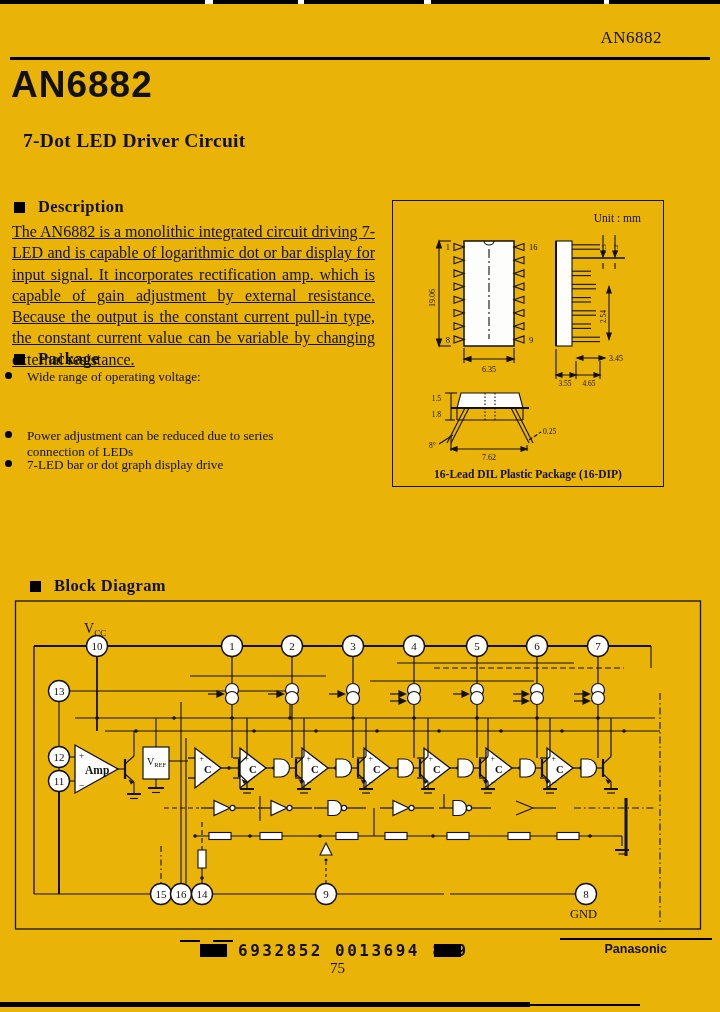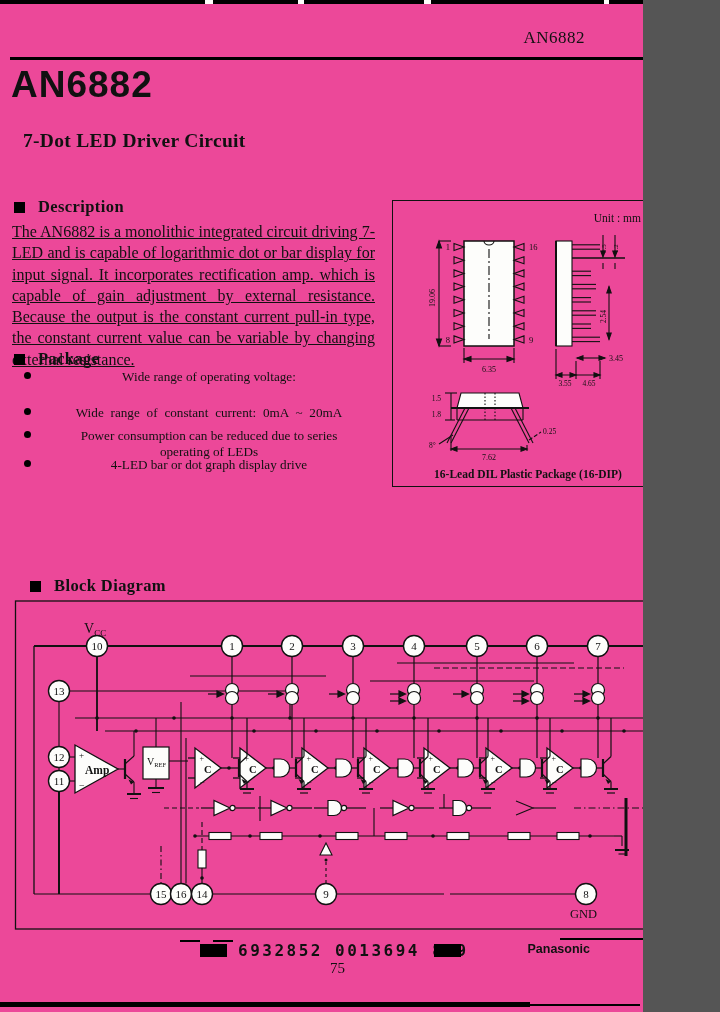--- a/index.html
+++ b/index.html
@@ -1,36 +1,36 @@
 <!DOCTYPE html>
 <html><head>
 <meta charset="utf-8">
 <style>
   html,body{margin:0;padding:0;background:#555;}
-  #page{position:relative;width:643px;height:1012px;background:#ec4899;color:#111;
+  #page{position:relative;width:720px;height:1012px;background:#eab308;color:#111;
         font-family:"Liberation Serif",serif;overflow:hidden;}
   .abs{position:absolute;}
   .bar{background:#000;}
   
   #doc-num{top:28px;right:58px;font-size:17px;letter-spacing:.5px;}
   #rule-top{top:57px;left:10px;width:700px;height:2.5px;background:#000;}
   #big-title{top:64px;left:11px;font-family:"Liberation Sans",sans-serif;font-weight:bold;
              font-size:37px;letter-spacing:1px;}
   #subtitle{top:130px;left:11px;font-size:19.5px;font-weight:bold;letter-spacing:.3px;margin-left:12px;}
   
   .sec-head{display:flex;align-items:center;gap:13px;}
   .sq{width:11px;height:11px;background:#000;flex:0 0 auto;}
   .sec-title{font-size:16.5px;font-weight:bold;letter-spacing:.4px;}
   
   #desc-head{top:197px;left:14px;}
   #desc-body{top:221px;left:12px;width:363px;font-size:16px;line-height:1.33;
              text-align:justify;text-decoration:underline;}
   
   #feat-head{top:349px;left:14px;}
-  .feat{position:absolute;left:20px;width:352px;font-size:13.2px;line-height:1.2;text-align:center;}
+  .feat{position:absolute;left:1px;width:352px;font-size:13.2px;line-height:1.2;}
   .feat .dot{position:absolute;left:4px;top:3px;width:7px;height:7px;border-radius:50%;background:#000;}
   .feat .ftxt{display:block;margin-left:26px;}
   .wide{word-spacing:3.5px;}
   sub.s{font-size:9.5px;vertical-align:-3px;letter-spacing:0;}
   
   #pkg-box{top:200px;left:392px;width:270px;height:285px;border:1.2px solid #111;}
   
   #blk-head{top:576px;left:14px;padding-left:16px;}
   
   svg text{font-family:"Liberation Serif",serif;fill:#111;}
@@ -71,32 +71,28 @@
   <div class="abs" id="desc-body">The AN6882 is a monolithic integrated circuit driving 7-LED and is capable of logarithmic dot or bar display for input signal.  It incorporates rectification amp. which is capable of gain adjustment by external resistance. Because the output is the constant current pull-in type, the constant current value can be variable by changing external resistance.</div>
 
   <div class="abs sec-head" id="feat-head">
     <span class="sq"></span>
     <span class="sec-title">Package</span>
   </div>
   <div class="feat" style="top:369px;">
     <span class="dot"></span>
     <span class="ftxt">Wide range of operating voltage:</span>
   </div>
-  <div class="feat" style="top:405px;">
-    <span class="dot"></span>
-    <span class="ftxt wide">Wide range of constant current: 0mA ~ 20mA</span>
-  </div>
   <div class="feat" style="top:428px;">
     <span class="dot"></span>
-    <span class="ftxt">Power consumption can be reduced due to series</span>
-    <span class="ftxt">operating of LEDs</span>
+    <span class="ftxt">Power adjustment can be reduced due to series</span>
+    <span class="ftxt">connection of LEDs</span>
   </div>
   <div class="feat" style="top:457px;">
     <span class="dot"></span>
-    <span class="ftxt">4-LED bar or dot graph display drive</span>
+    <span class="ftxt">7-LED bar or dot graph display drive</span>
   </div>
 
   <div class="abs" id="pkg-box">
     <svg width="270" height="285" viewBox="0 0 270 285">
       <g stroke="#111" stroke-width="1.1" fill="none">
 
         <rect x="71" y="40" width="50" height="105" fill="#fdfdfb" stroke-width="1.5"></rect>
         <path d="M91,40 a5,4 0 0 0 10,0"></path>
         <line x1="96" y1="48" x2="96" y2="138" stroke-dasharray="9 3 2 3"></line>
 

